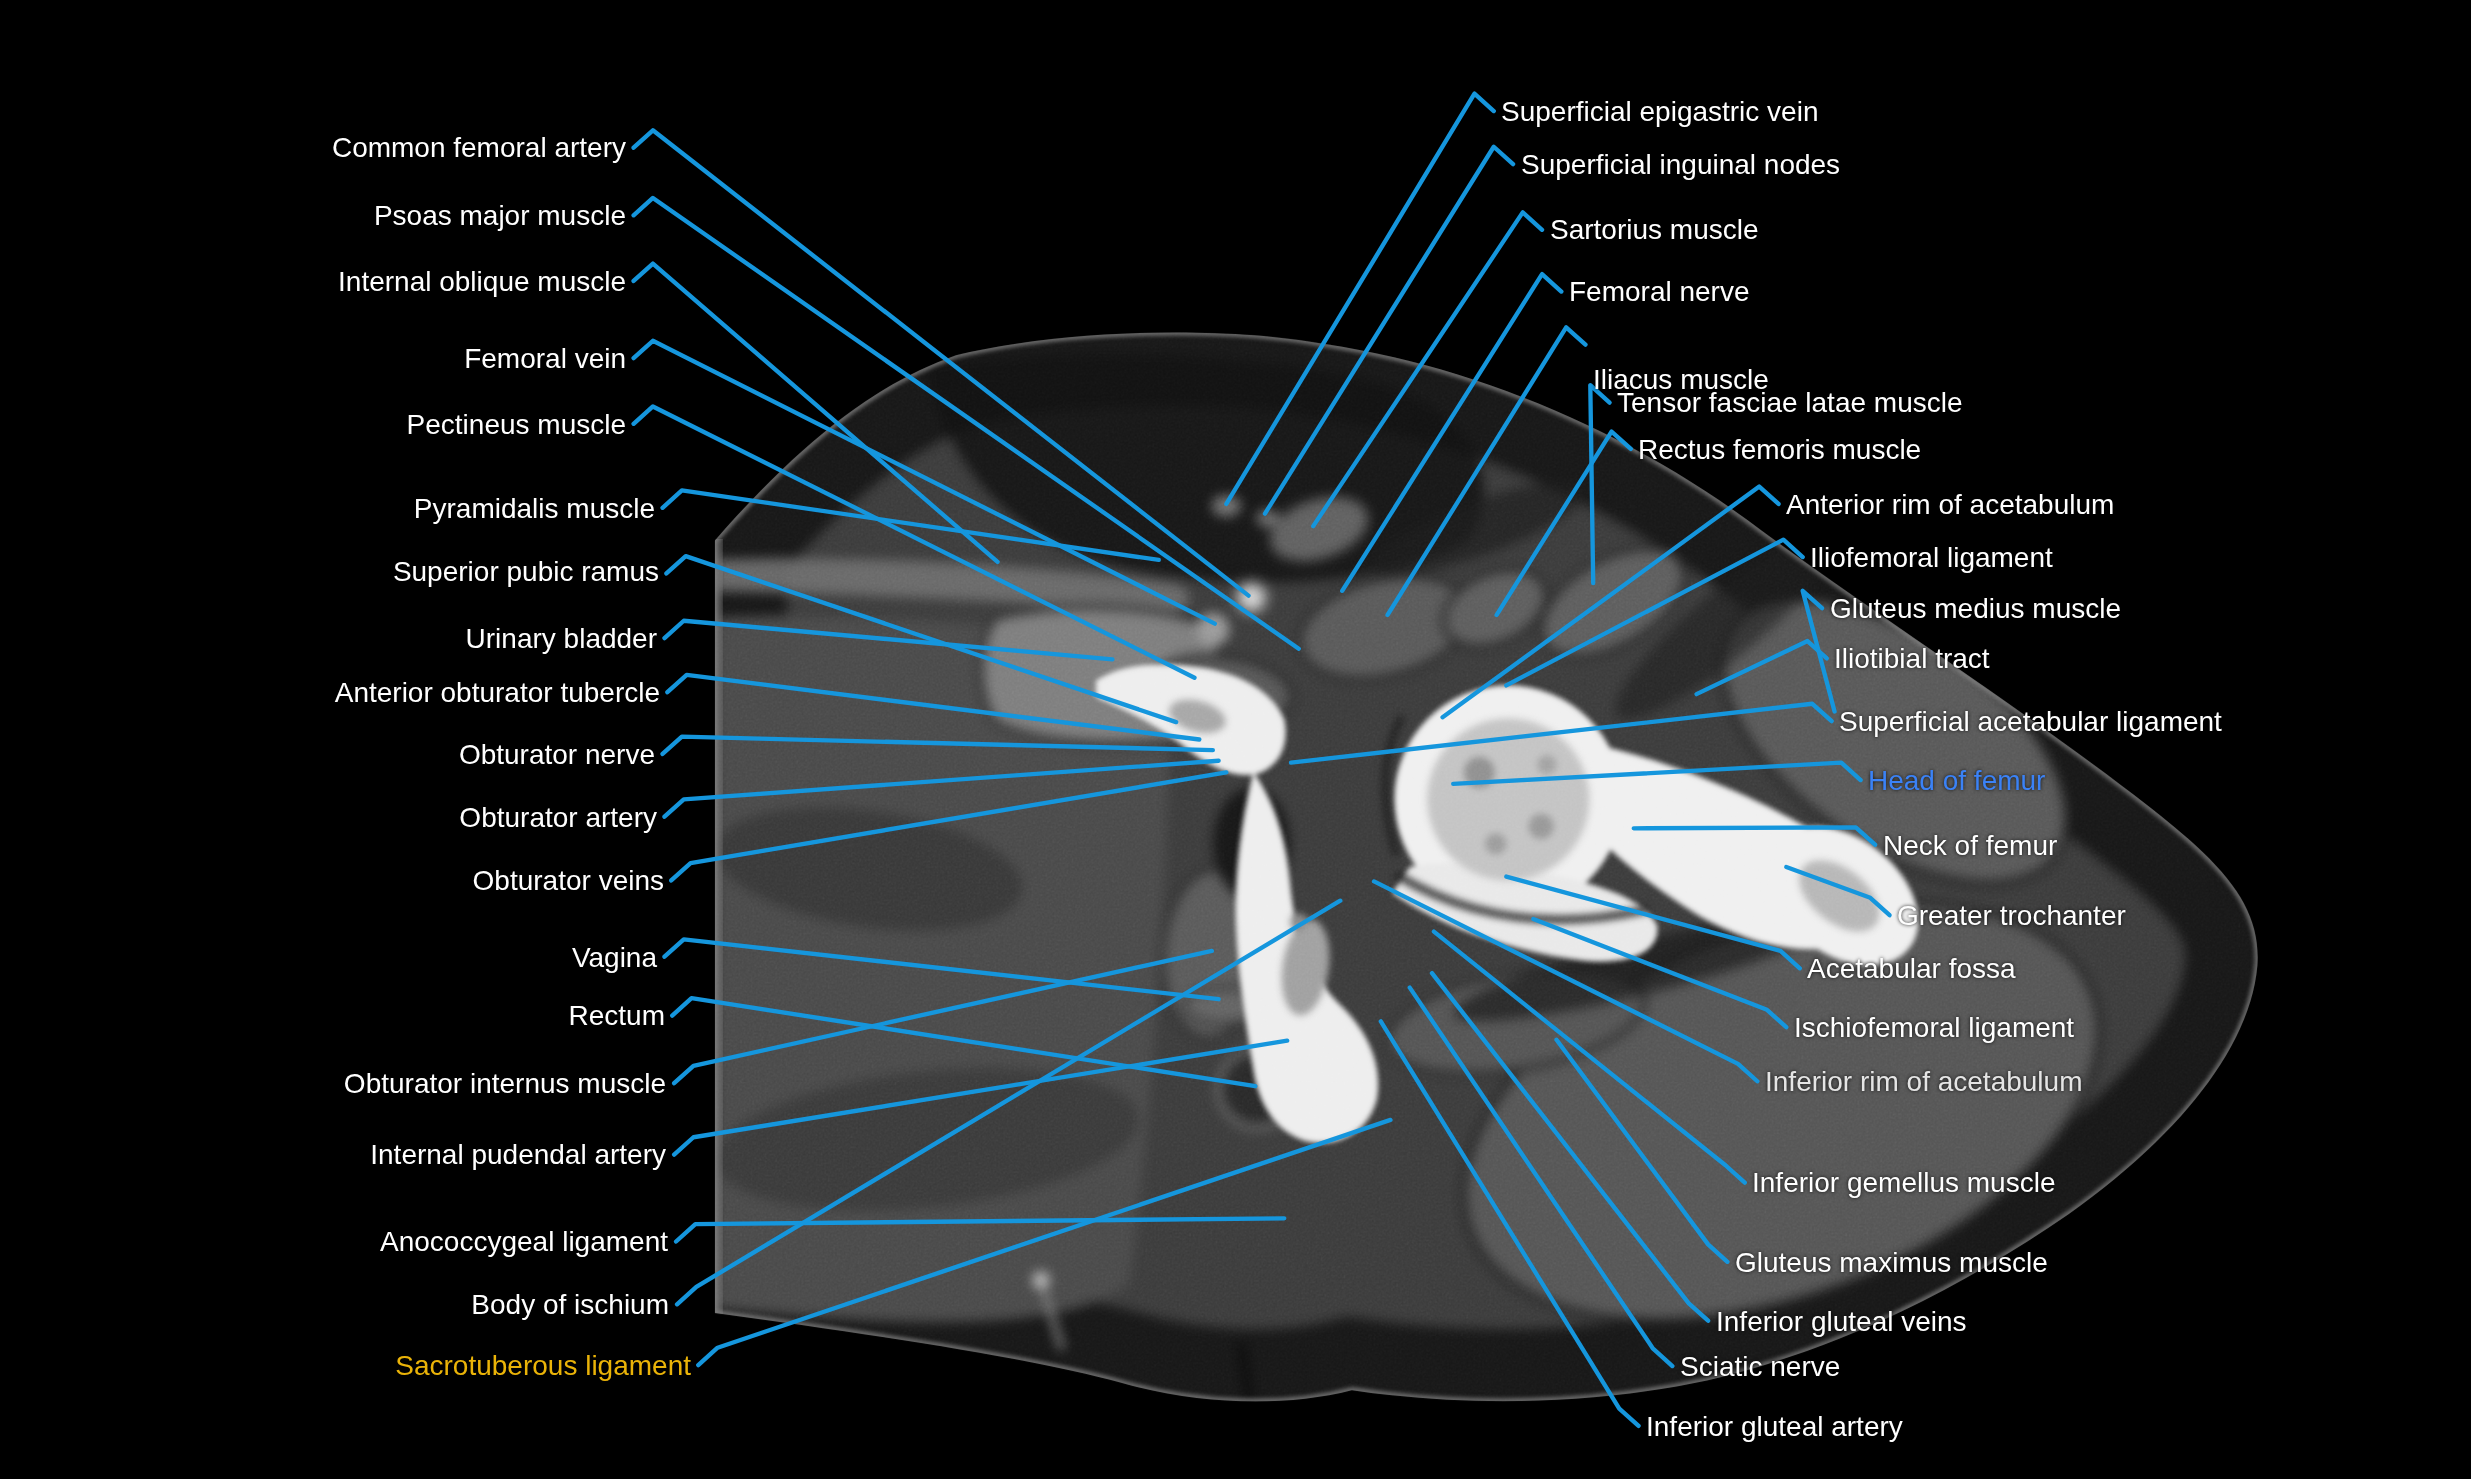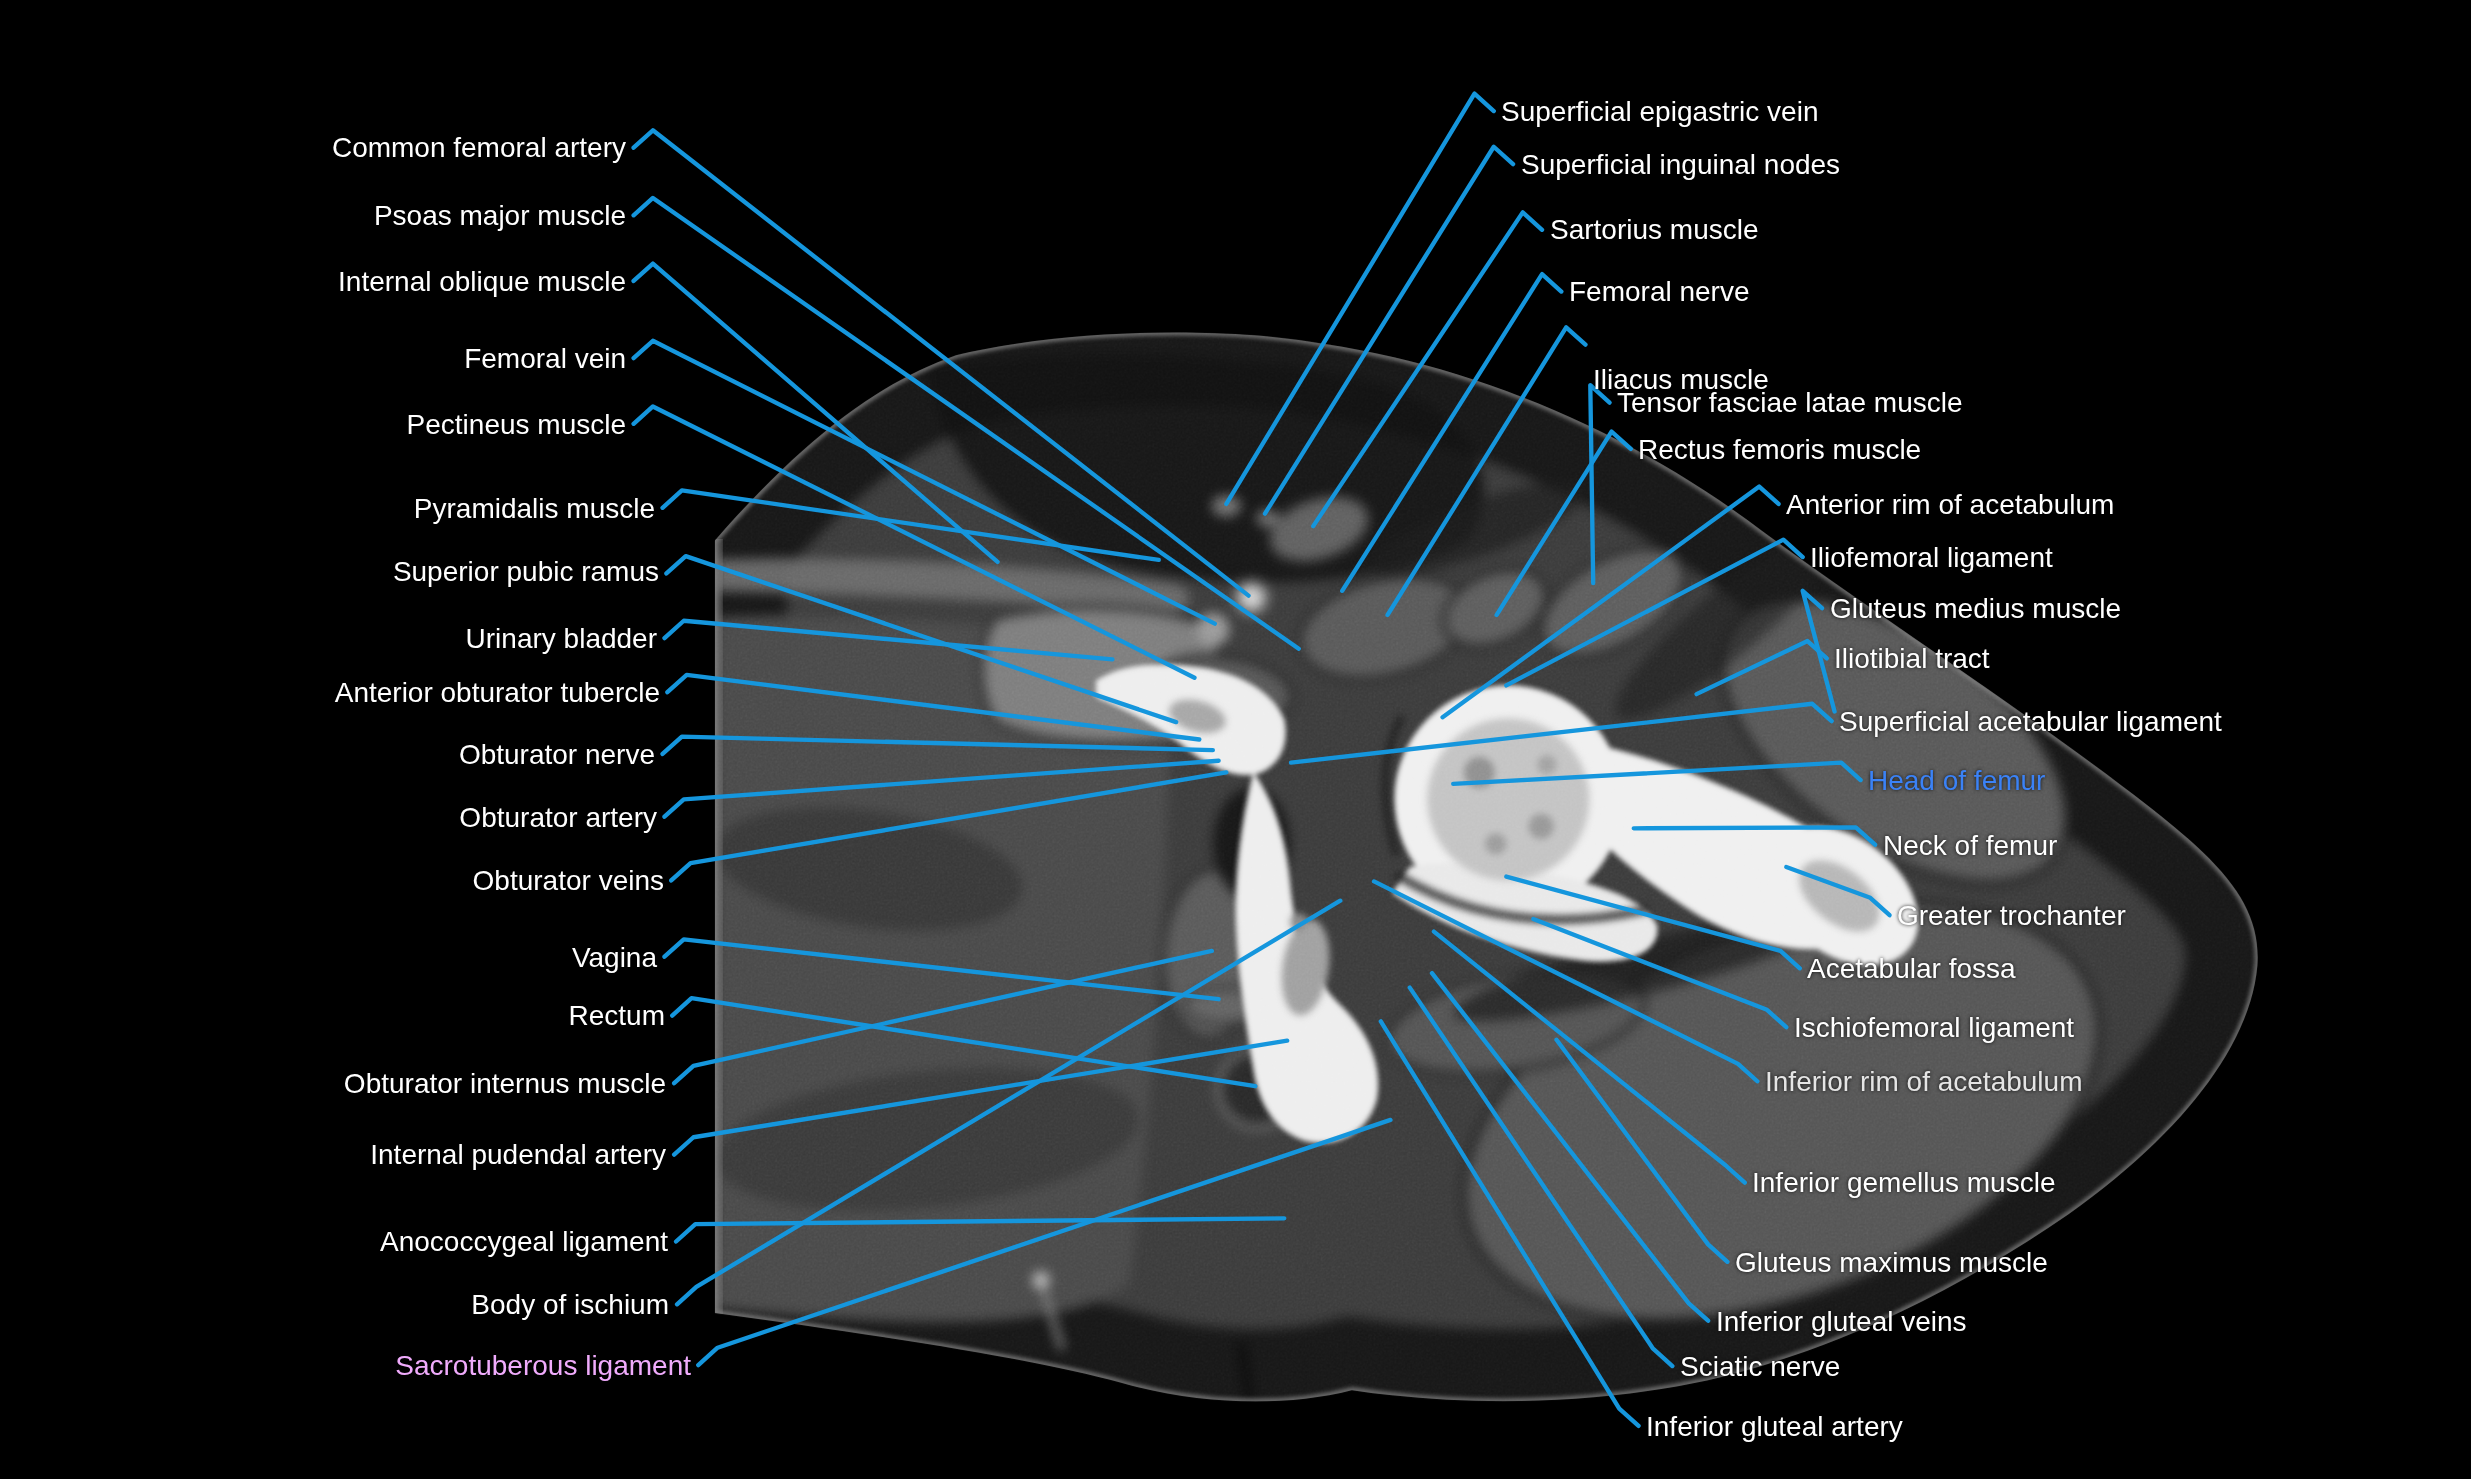--- a/index.html
+++ b/index.html
@@ -189,21 +189,21 @@
       <div class="lbl left" style="top: 673px; right: 1812px; color: rgb(255, 255, 255);">Anterior obturator tubercle</div>
       <div class="lbl left" style="top: 735px; right: 1817px; color: rgb(255, 255, 255);">Obturator nerve</div>
       <div class="lbl left" style="top: 798px; right: 1815px; color: rgb(255, 255, 255);">Obturator artery</div>
       <div class="lbl left" style="top: 861px; right: 1808px; color: rgb(255, 255, 255);">Obturator veins</div>
       <div class="lbl left" style="top: 938px; right: 1815px; color: rgb(255, 255, 255);">Vagina</div>
       <div class="lbl left" style="top: 996px; right: 1807px; color: rgb(255, 255, 255);">Rectum</div>
       <div class="lbl left" style="top: 1064px; right: 1806px; color: rgb(255, 255, 255);">Obturator internus muscle</div>
       <div class="lbl left" style="top: 1135px; right: 1806px; color: rgb(255, 255, 255);">Internal pudendal artery</div>
       <div class="lbl left" style="top: 1222px; right: 1804px; color: rgb(255, 255, 255);">Anococcygeal ligament</div>
       <div class="lbl left" style="top: 1285px; right: 1803px; color: rgb(255, 255, 255);">Body of ischium</div>
-      <div class="lbl left" style="top: 1346px; right: 1781px; color: #f0abfc;">Sacrotuberous ligament</div>
+      <div class="lbl left" style="top: 1346px; right: 1781px; color: #eab308;">Sacrotuberous ligament</div>
       <div class="lbl right" style="top: 92px; left: 1501px; color: rgb(255, 255, 255);">Superficial epigastric vein</div>
       <div class="lbl right" style="top: 145px; left: 1521px; color: rgb(255, 255, 255);">Superficial inguinal nodes</div>
       <div class="lbl right" style="top: 210px; left: 1550px; color: rgb(255, 255, 255);">Sartorius muscle</div>
       <div class="lbl right" style="top: 272px; left: 1569px; color: rgb(255, 255, 255);">Femoral nerve</div>
       <div class="lbl right" style="top: 325px; left: 1593px; color: rgb(255, 255, 255); margin-top: 35px;">Iliacus muscle</div>
       <div class="lbl right" style="top: 383px; left: 1617px; color: rgb(255, 255, 255);">Tensor fasciae latae muscle</div>
       <div class="lbl right" style="top: 430px; left: 1638px; color: rgb(255, 255, 255);">Rectus femoris muscle</div>
       <div class="lbl right" style="top: 485px; left: 1786px; color: rgb(255, 255, 255);">Anterior rim of acetabulum</div>
       <div class="lbl right" style="top: 538px; left: 1810px; color: rgb(255, 255, 255);">Iliofemoral ligament</div>
       <div class="lbl right" style="top: 589px; left: 1830px; color: rgb(255, 255, 255);">Gluteus medius muscle</div>

